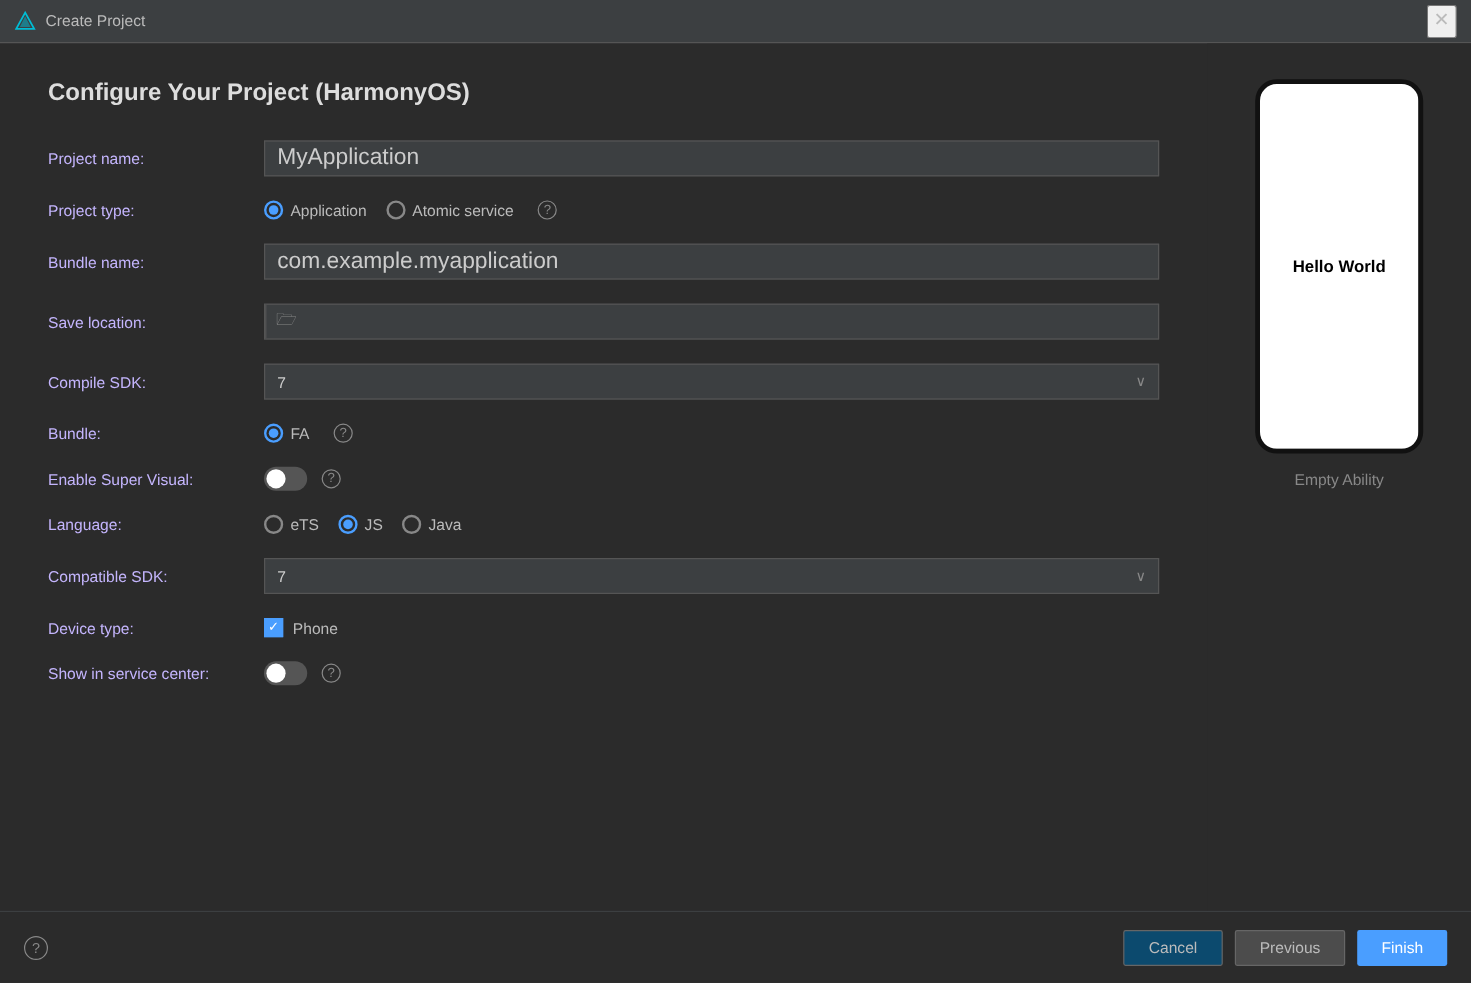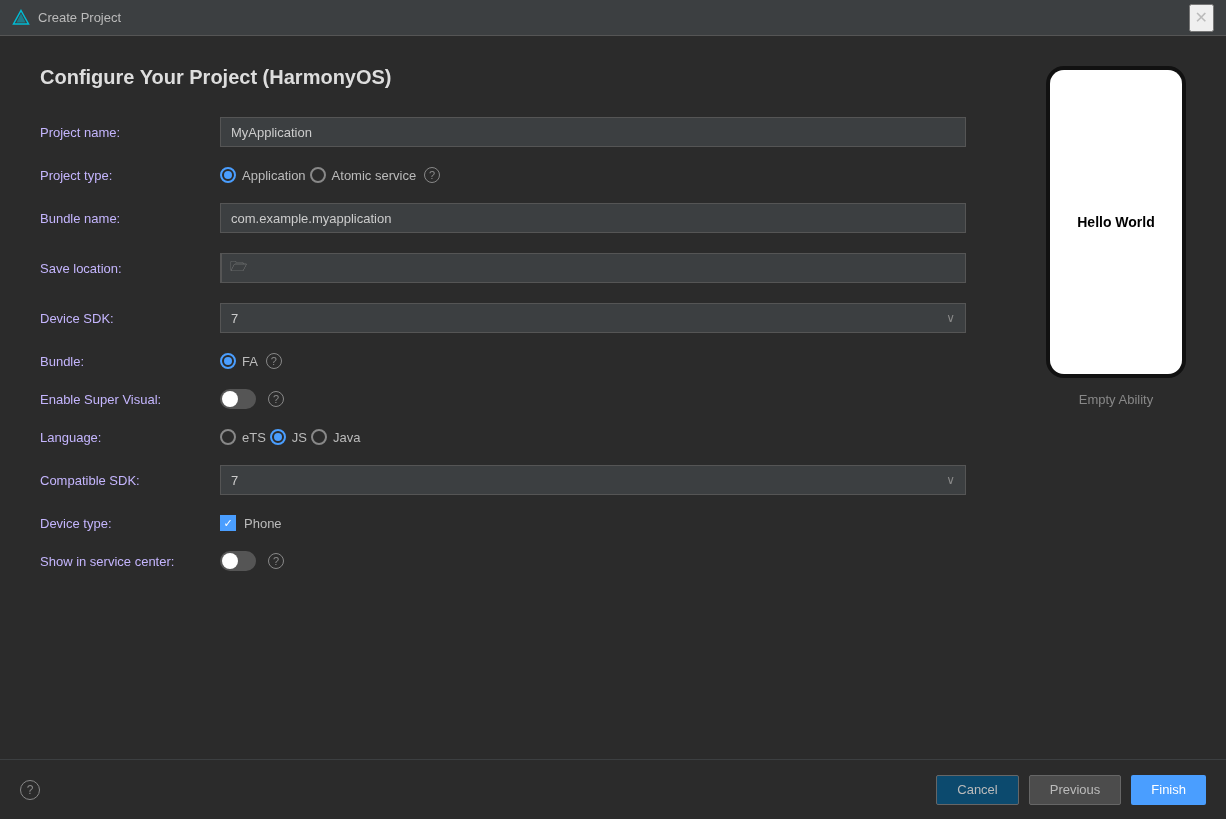--- a/index.html
+++ b/index.html
@@ -77,21 +77,21 @@
     }
     .form-control {
       flex: 1;
     }
     .text-input {
       width: 100%;
       background: #3c3f41;
       border: 1px solid #555;
       color: #ccc;
       padding: 6px 10px;
-      font-size: 13px;
+      font-size: 19px;
       outline: none;
       height: 30px;
     }
     .input-with-btn {
       display: flex;
       align-items: center;
       background: #3c3f41;
       border: 1px solid #555;
       height: 30px;
     }
@@ -110,21 +110,21 @@
       border-left: 1px solid #555;
       color: #888;
       cursor: pointer;
       padding: 0 8px;
       height: 100%;
       font-size: 14px;
     }
     .radio-group {
       display: flex;
       align-items: center;
-      gap: 4px;
+      gap: 16px;
     }
     .radio-item {
       display: flex;
       align-items: center;
       gap: 6px;
       cursor: pointer;
     }
     .radio-circle {
       width: 16px;
       height: 16px;
@@ -373,21 +373,21 @@
       <div class="form-row">
         <div class="form-label">Save location:</div>
         <div class="form-control">
           <div class="input-with-btn">
             <button class="input-folder-btn">🗁</button>
           </div>
         </div>
       </div>
 
       <div class="form-row">
-        <div class="form-label">Device SDK:</div>
+        <div class="form-label">Compile SDK:</div>
         <div class="form-control">
           <div class="select-dropdown">
             <span>7</span>
             <span class="select-arrow">∨</span>
           </div>
         </div>
       </div>
 
       <div class="form-row">
         <div class="form-label">Bundle:</div>

